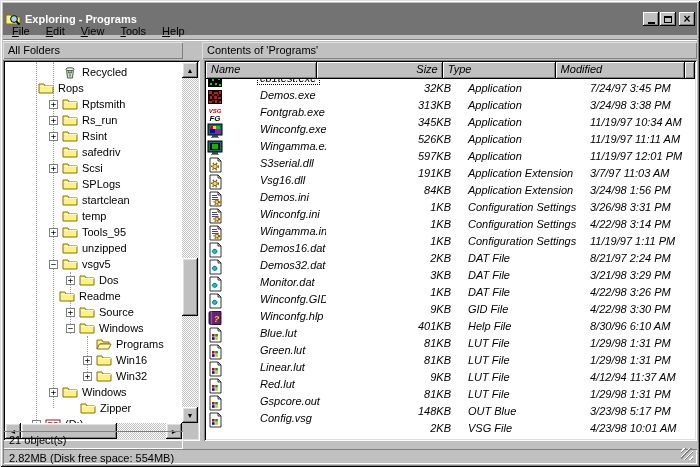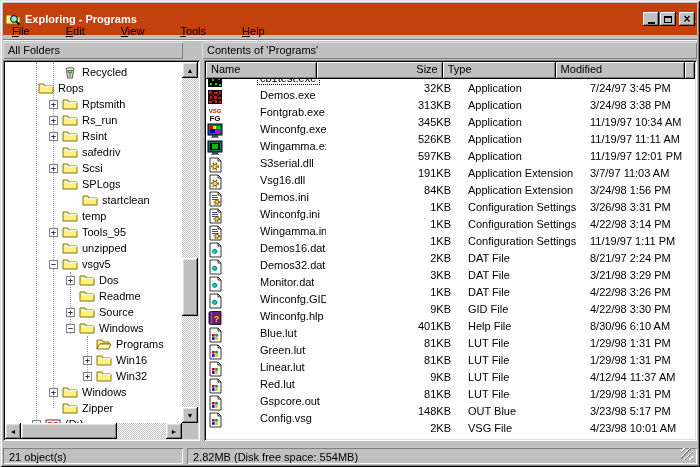--- a/index.html
+++ b/index.html
@@ -6,51 +6,51 @@
   * { box-sizing:border-box; }
   .window {
     position:relative; width:700px; height:467px; background:#c0c0c0;
     font-family:"Liberation Sans", sans-serif; font-size:11px; color:#000;
     box-shadow: inset 1px 1px 0 #dfdfdf, inset -1px -1px 0 #000,
                 inset 2px 2px 0 #fff, inset -2px -2px 0 #808080;
     overflow:hidden;
   }
   
   .titlebar { position:absolute; left:3px; top:3px; right:3px; height:18px;
-    background:#c2410c; display:flex; align-items:center; padding:16px 2px; }
+    background:#737373; display:flex; align-items:center; padding:16px 2px; }
   .app-icon { width:16px; height:16px; flex:none; }
   .title-text { color:#fff; font-weight:bold; margin-left:4px; flex:1;
     white-space:nowrap; overflow:hidden; }
   .tb-btns { display:flex; align-items:center; }
   .tb-btn { width:16px; height:14px; background:#c0c0c0; margin-left:1px;
     display:flex; align-items:center; justify-content:center;
     box-shadow: inset -1px -1px 0 #000, inset 1px 1px 0 #fff, inset -2px -2px 0 #808080; }
   .tb-btn.close { margin-left:3px; }
   .glyph-min { width:7px; height:2px; background:#000; margin-top:7px; }
   .glyph-max { width:8px; height:7px; border:1px solid #000; border-top:2px solid #000; }
   .glyph-close { font-weight:bold; font-size:12px; line-height:10px; margin-top:-1px; }
   
   .menubar { position:absolute; left:3px; top:22px; right:3px; height:18px;
     display:flex; align-items:center; border-bottom:1px solid #808080;
-    box-shadow:0 1px 0 #fff; padding-left:1px;gap:20px; }
+    box-shadow:0 1px 0 #fff; padding-left:1px; }
   .menu-item { padding:2px 8px; }
   
   .pane-headers { position:absolute; top:42px; left:3px; right:3px; height:17px; display:flex;gap:15px; }
   .pane-header { background:#c0c0c0; padding:2px 5px; white-space:nowrap; overflow:hidden;
     box-shadow: inset 1px 1px 0 #dfdfdf, inset -1px -1px 0 #808080; }
   .pane-header.left { width:180px; margin-right:4px; flex:none; }
   .pane-header.right { flex:1; }
   
   .panes { position:absolute; top:60px; left:3px; right:3px; bottom:26px; display:flex; }
   .sunken { background:#fff;
     box-shadow: inset 1px 1px 0 #808080, inset -1px -1px 0 #fff,
                 inset 2px 2px 0 #000, inset -2px -2px 0 #dfdfdf; }
   .tree-pane { width:197px; flex:none; position:relative; }
   .splitter { width:4px; flex:none; }
-  .list-pane { flex:1; position:relative; padding:2px; display:flex; flex-direction:column; overflow:hidden; }
+  .list-pane { flex:1; position:relative; padding:2px; display:flex; flex-direction:column; overflow:hidden;font-style:italic; }
   
   .tree-view { position:absolute; left:2px; top:2px; right:18px; bottom:18px;
     overflow:hidden; padding-top:2px; }
   .rail { position:absolute; width:0; border-left:1px dotted #9a9a9a; }
   .tree-row { height:16px; display:flex; align-items:center; white-space:nowrap; position:relative; }
   .expander { width:9px; height:9px; border:1px solid #808080; background:#fff;
     font-family:"DejaVu Sans Mono", monospace; font-size:9px; line-height:7px;
     text-align:center; margin-right:4px; flex:none; }
   .expander.none { visibility:hidden; }
   .tree-icon { width:16px; height:16px; flex:none; margin-right:4px; }
@@ -82,21 +82,21 @@
   .list-body { flex:1; overflow:hidden; }
   .file-row { height:17px; display:flex; align-items:center; }
   .cell-name { width:120px; flex:none; display:flex; align-items:flex-start; overflow:hidden;gap:33px; }
   .ficon { width:16px; height:16px; flex:none; margin:0 2px 16px 1px; }
   .fname { padding:0 3px 0 2px; white-space:nowrap; }
   .file-row.focused .fname { outline:1px dotted #000; }
   .cell-size { width:136px; flex:none; text-align:right; padding-right:11px; white-space:nowrap; }
   .cell-type { width:122px; flex:none; padding-left:6px; white-space:nowrap; overflow:hidden; }
   .cell-mod { flex:1; padding-left:6px; white-space:nowrap; overflow:hidden; }
   
-  .statusbar { position:absolute; left:3px; right:3px; bottom:3px; height:16px; display:flex; }
+  .statusbar { position:absolute; left:3px; right:3px; bottom:3px; height:33px; display:flex;flex-direction:column; }
   .status-panel { padding:3px 6px; white-space:nowrap; overflow:hidden;
     box-shadow: inset 1px 1px 0 #808080, inset -1px -1px 0 #fff; }
   .status-panel.left { width:180px; margin-right:4px; flex:none; }
   .status-panel.right { flex:1; }
   .resize-grip { position:absolute; right:4px; bottom:4px; width:12px; height:12px;
     background:repeating-linear-gradient(135deg, transparent 0 2px, #fff 2px 3px, #808080 3px 4px); }
 </style>
 </head>
 <body>
 
@@ -216,21 +216,21 @@
           <div class="tree-row" style="padding-left: 44px;">
             <span class="expander none"></span>
             <span class="tree-icon">
               <svg width="16" height="16" viewBox="0 0 16 16">
                 <path d="M1 13 V4 h5 l1 2 h8 v7 z" fill="#fff280" stroke="#85700d"></path>
                 <path d="M2 6.5 h13" stroke="#fffcc8" stroke-width="1"></path>
               </svg>
             </span>
             <span class="tree-label">SPLogs</span>
           </div>
-          <div class="tree-row" style="padding-left: 64px;">
+          <div class="tree-row" style="padding-left: 44px;">
             <span class="expander none"></span>
             <span class="tree-icon">
               <svg width="16" height="16" viewBox="0 0 16 16">
                 <path d="M1 13 V4 h5 l1 2 h8 v7 z" fill="#fff280" stroke="#85700d"></path>
                 <path d="M2 6.5 h13" stroke="#fffcc8" stroke-width="1"></path>
               </svg>
             </span>
             <span class="tree-label">startclean</span>
           </div>
           <div class="tree-row" style="padding-left: 44px;">
@@ -276,21 +276,21 @@
           <div class="tree-row" style="padding-left: 61px;">
             <span class="expander">+</span>
             <span class="tree-icon">
               <svg width="16" height="16" viewBox="0 0 16 16">
                 <path d="M1 13 V4 h5 l1 2 h8 v7 z" fill="#fff280" stroke="#85700d"></path>
                 <path d="M2 6.5 h13" stroke="#fffcc8" stroke-width="1"></path>
               </svg>
             </span>
             <span class="tree-label">Dos</span>
           </div>
-          <div class="tree-row" style="padding-left: 61px;">
+          <div class="tree-row" style="padding-left: 41px;">
             <span class="expander none"></span>
             <span class="tree-icon">
               <svg width="16" height="16" viewBox="0 0 16 16">
                 <path d="M1 13 V4 h5 l1 2 h8 v7 z" fill="#fff280" stroke="#85700d"></path>
                 <path d="M2 6.5 h13" stroke="#fffcc8" stroke-width="1"></path>
               </svg>
             </span>
             <span class="tree-label">Readme</span>
           </div>
           <div class="tree-row" style="padding-left: 61px;">
@@ -346,21 +346,21 @@
           <div class="tree-row" style="padding-left: 44px;">
             <span class="expander">+</span>
             <span class="tree-icon">
               <svg width="16" height="16" viewBox="0 0 16 16">
                 <path d="M1 13 V4 h5 l1 2 h8 v7 z" fill="#fff280" stroke="#85700d"></path>
                 <path d="M2 6.5 h13" stroke="#fffcc8" stroke-width="1"></path>
               </svg>
             </span>
             <span class="tree-label">Windows</span>
           </div>
-          <div class="tree-row" style="padding-left: 44px;">
+          <div class="tree-row" style="padding-left: 62px;">
             <span class="expander none"></span>
             <span class="tree-icon">
               <svg width="16" height="16" viewBox="0 0 16 16">
                 <path d="M1 13 V4 h5 l1 2 h8 v7 z" fill="#fff280" stroke="#85700d"></path>
                 <path d="M2 6.5 h13" stroke="#fffcc8" stroke-width="1"></path>
               </svg>
             </span>
             <span class="tree-label">Zipper</span>
           </div>
           <div class="tree-row" style="padding-left: 27px;">

